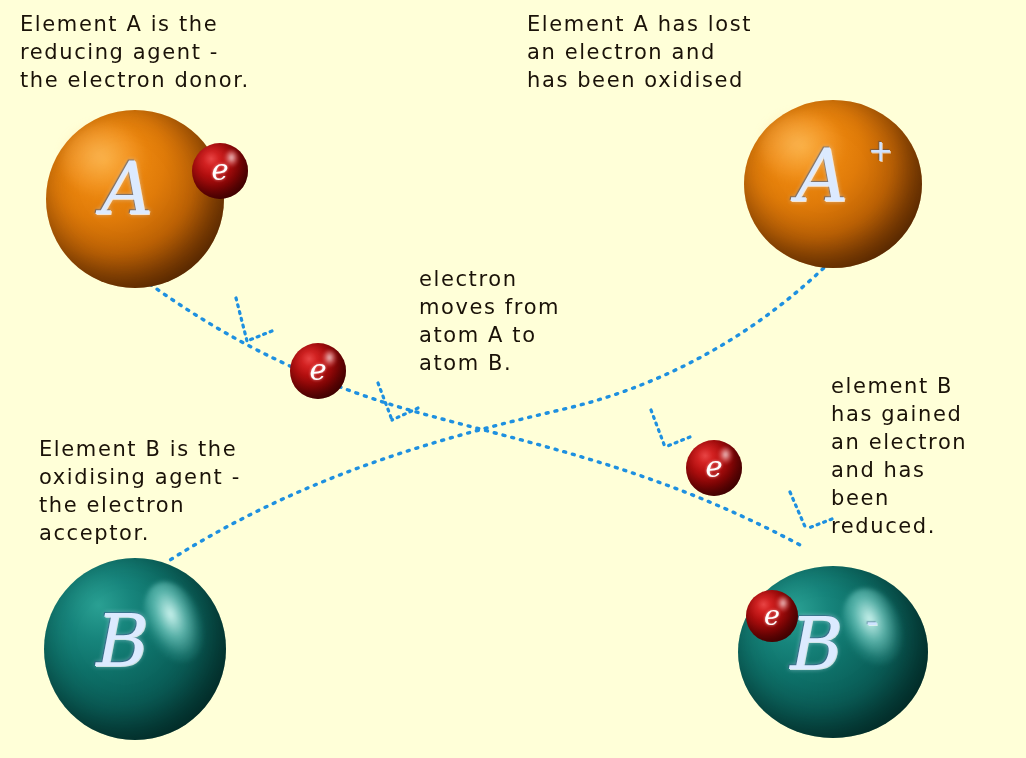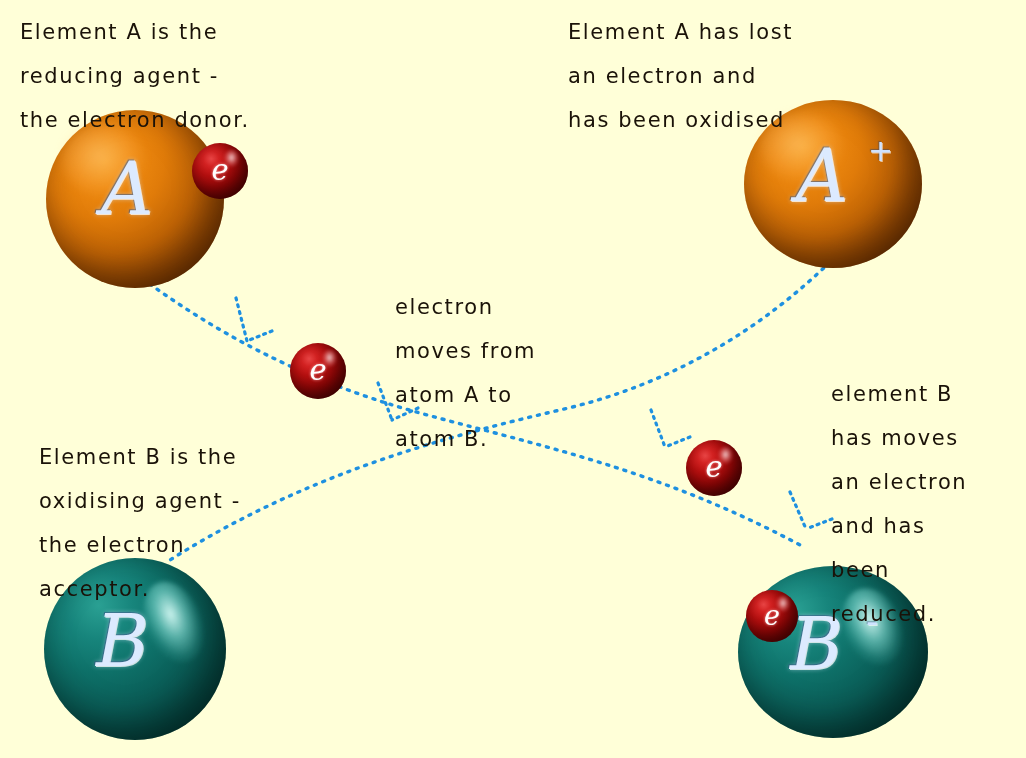--- a/index.html
+++ b/index.html
@@ -15,28 +15,28 @@
     overflow: hidden;
     font-family: "DejaVu Sans", sans-serif;
   }
 
   
   .caption {
     position: absolute;
     color: #1a1208;
     font-family: "DejaVu Sans", sans-serif;
     font-size: 21px;
-    line-height: 44px;
+    line-height: 28px;
     letter-spacing: 1.6px;
     white-space: pre-line;
     z-index: 40;
   }
   #cap-a-reducing { left: 20px;  top: 10px;  width: 330px; }
-  #cap-a-oxidised { left: 568px; top: 10px;  width: 330px; }
-  #cap-center     { left: 395px; top: 265px; width: 210px; margin-top: 20px; }
+  #cap-a-oxidised { left: 527px; top: 10px;  width: 330px; }
+  #cap-center     { left: 419px; top: 265px; width: 210px; }
   #cap-b-oxidising{ left: 39px;  top: 435px; width: 320px; }
   #cap-b-reduced  { left: 831px; top: 372px; width: 195px; }
 
   
   #paths {
     position: absolute;
     left: 0; top: 0;
     width: 1026px;
     height: 758px;
     z-index: 10;
@@ -270,19 +270,19 @@
 moves from
 atom A to
 atom B.</div>
 
   <div class="caption" id="cap-b-oxidising">Element B is the
 oxidising agent -
 the electron
 acceptor.</div>
 
   <div class="caption" id="cap-b-reduced">element B
-has moves
+has gained
 an electron
 and has
 been
 reduced.</div>
 
 </div>
 
 </body></html>

